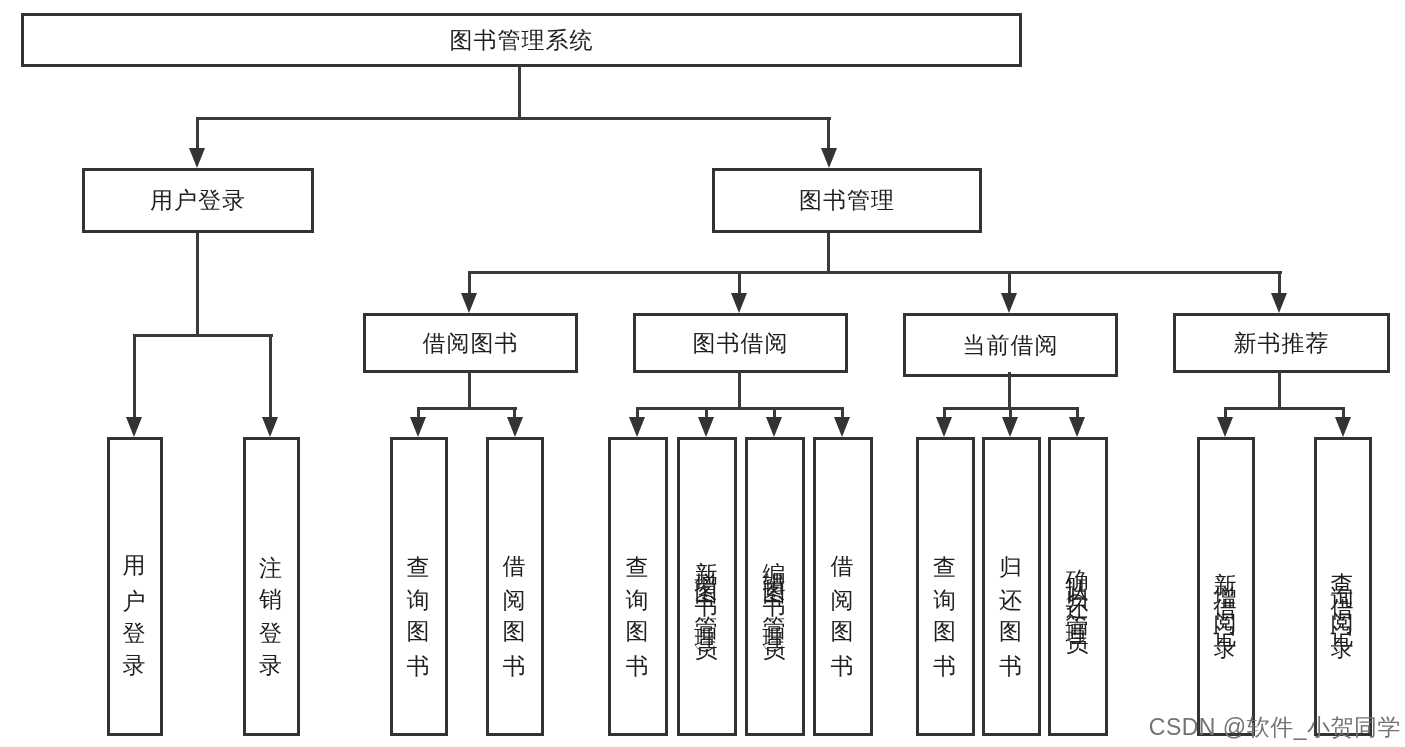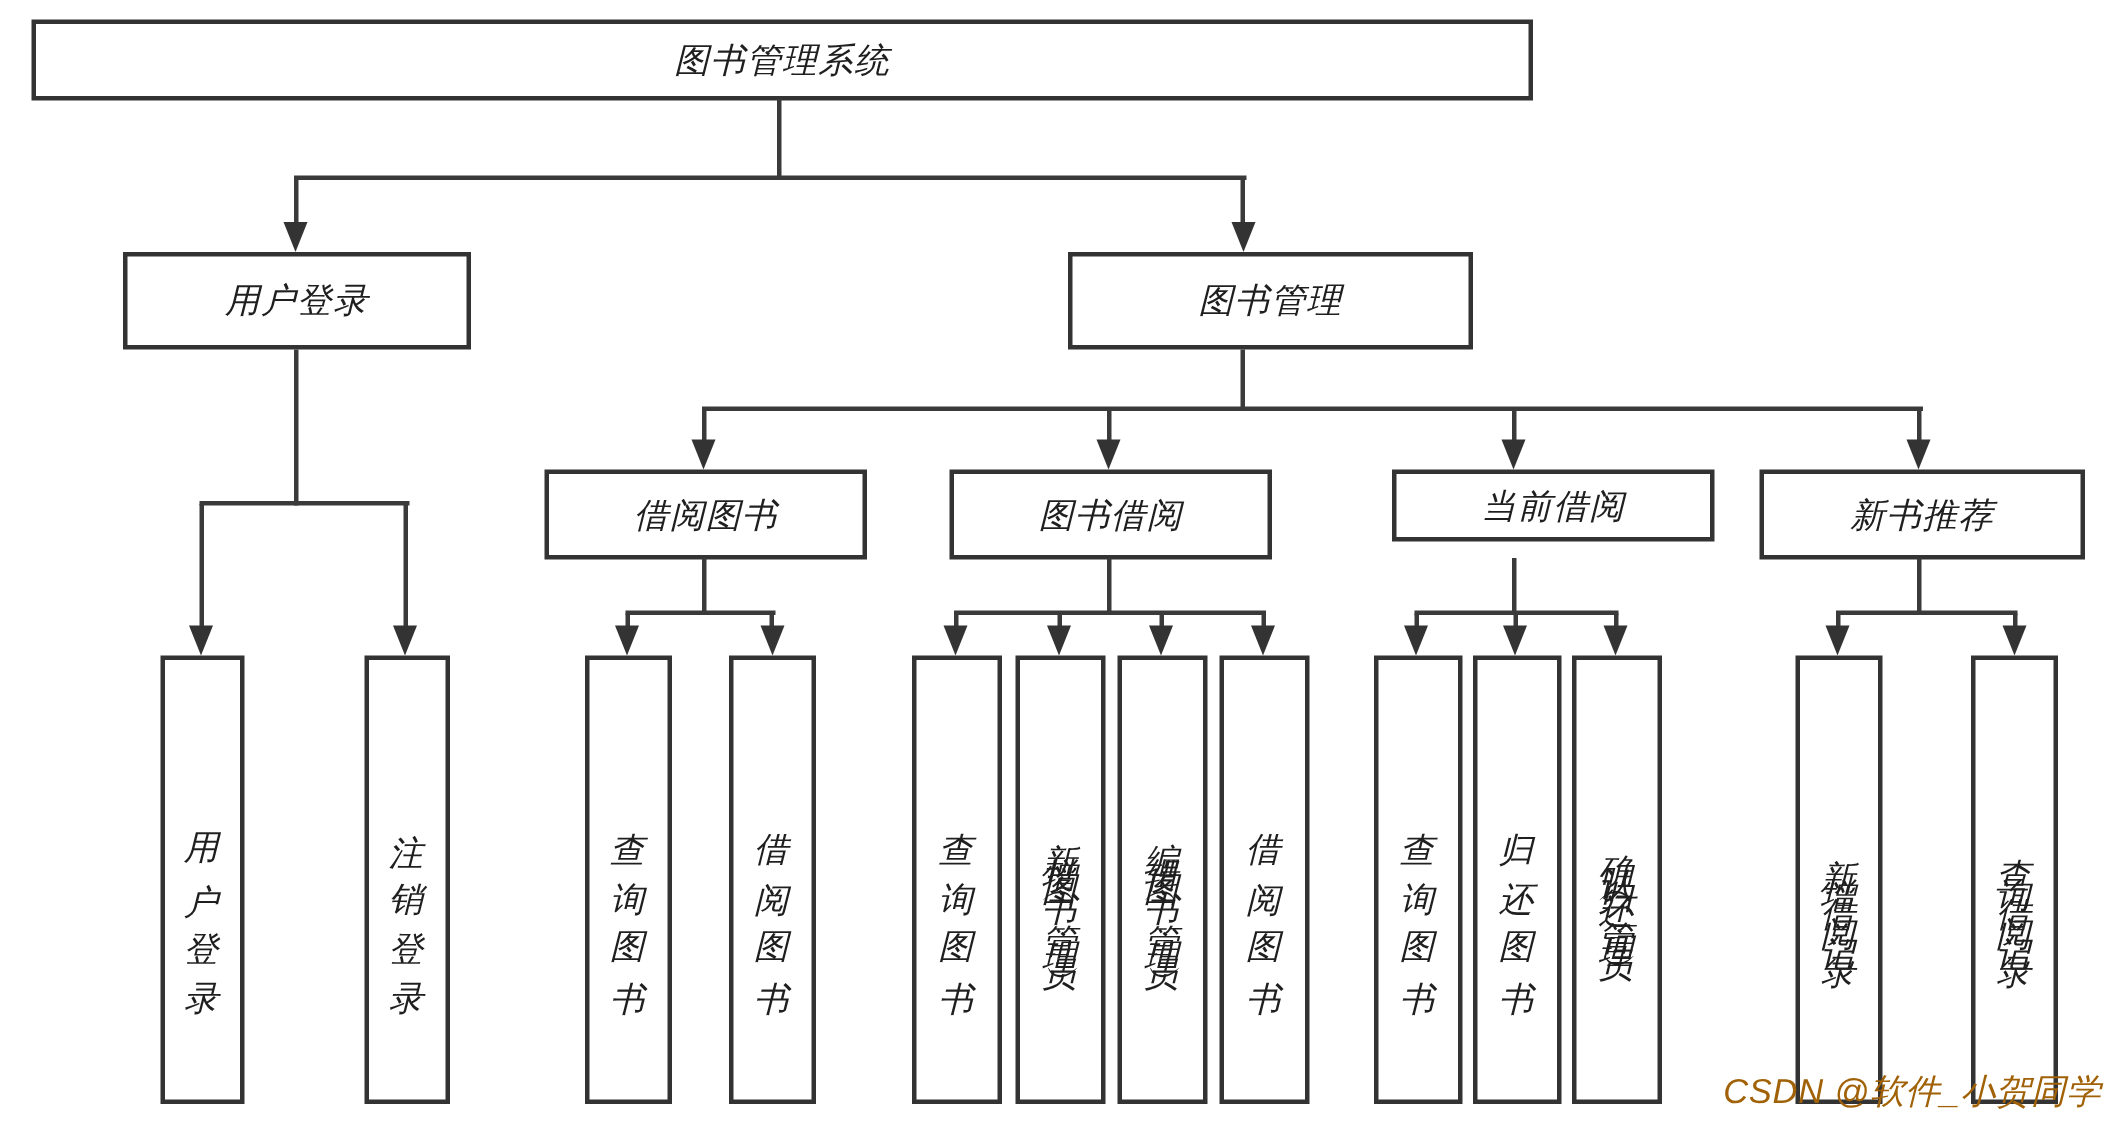--- a/index.html
+++ b/index.html
@@ -1,37 +1,37 @@
 <!DOCTYPE html>
 <html><head>
 <meta charset="utf-8">
 <style>
   html,body{margin:0;padding:0;background:#ffffff;}
   .stage{
     position:relative;width:1405px;height:747px;background:#ffffff;overflow:hidden;
-    font-family:"Liberation Sans","DejaVu Sans",sans-serif;color:#1f1f1f;font-style:italic;
+    font-family:"Liberation Sans","DejaVu Sans",sans-serif;color:#1f1f1f;
   }
   .node{
     position:absolute;box-sizing:border-box;background:#ffffff;border:3px solid #333333;
     display:flex;align-items:center;justify-content:center;
   }
   .h{font-size:23px;letter-spacing:1px;white-space:nowrap;}
   .v{writing-mode:vertical-rl;text-orientation:mixed;font-size:23px;}
   .len4{letter-spacing:33px;margin-inline-end:-33px;}
   .len6{letter-spacing:13px;margin-inline-end:-13px;}
   .len8{letter-spacing:11px;margin-inline-end:-11px;}
   .len9{letter-spacing:9px;margin-inline-end:-9px;}
   .line{position:absolute;background:#3a3a3a;}
   .arrowhead{
     position:absolute;width:0;height:0;
     border-left:8px solid transparent;border-right:8px solid transparent;
     border-top:20px solid #333333;
   }
   .watermark{
-    position:absolute;right:4px;bottom:4px;font-size:23px;color:#a16207;
+    position:absolute;right:4px;bottom:4px;font-size:23px;color:#737373;
     letter-spacing:0.5px;white-space:nowrap;
   }
 </style>
 </head>
 <body>
 
 <div class="stage">
 
   <div class="node h" style="left:21px;top:13px;width:1001px;height:54px">
     <span>图书管理系统</span>
@@ -43,21 +43,21 @@
   <div class="node h" style="left:712px;top:168px;width:270px;height:65px">
     <span>图书管理</span>
   </div>
 
   <div class="node h" style="left:363px;top:313px;width:215px;height:60px">
     <span>借阅图书</span>
   </div>
   <div class="node h" style="left:633px;top:313px;width:215px;height:60px">
     <span>图书借阅</span>
   </div>
-  <div class="node h" style="left:928px;top:313px;width:215px;height:48px">
+  <div class="node h" style="left:903px;top:313px;width:215px;height:64px">
     <span>当前借阅</span>
   </div>
   <div class="node h" style="left:1173px;top:313px;width:217px;height:60px">
     <span>新书推荐</span>
   </div>
 
   <div class="node v" style="left:107px;top:437px;width:56px;height:299px">
     <span class="len4">用户登录</span>
   </div>
   <div class="node v" style="left:243px;top:437px;width:57px;height:299px">

